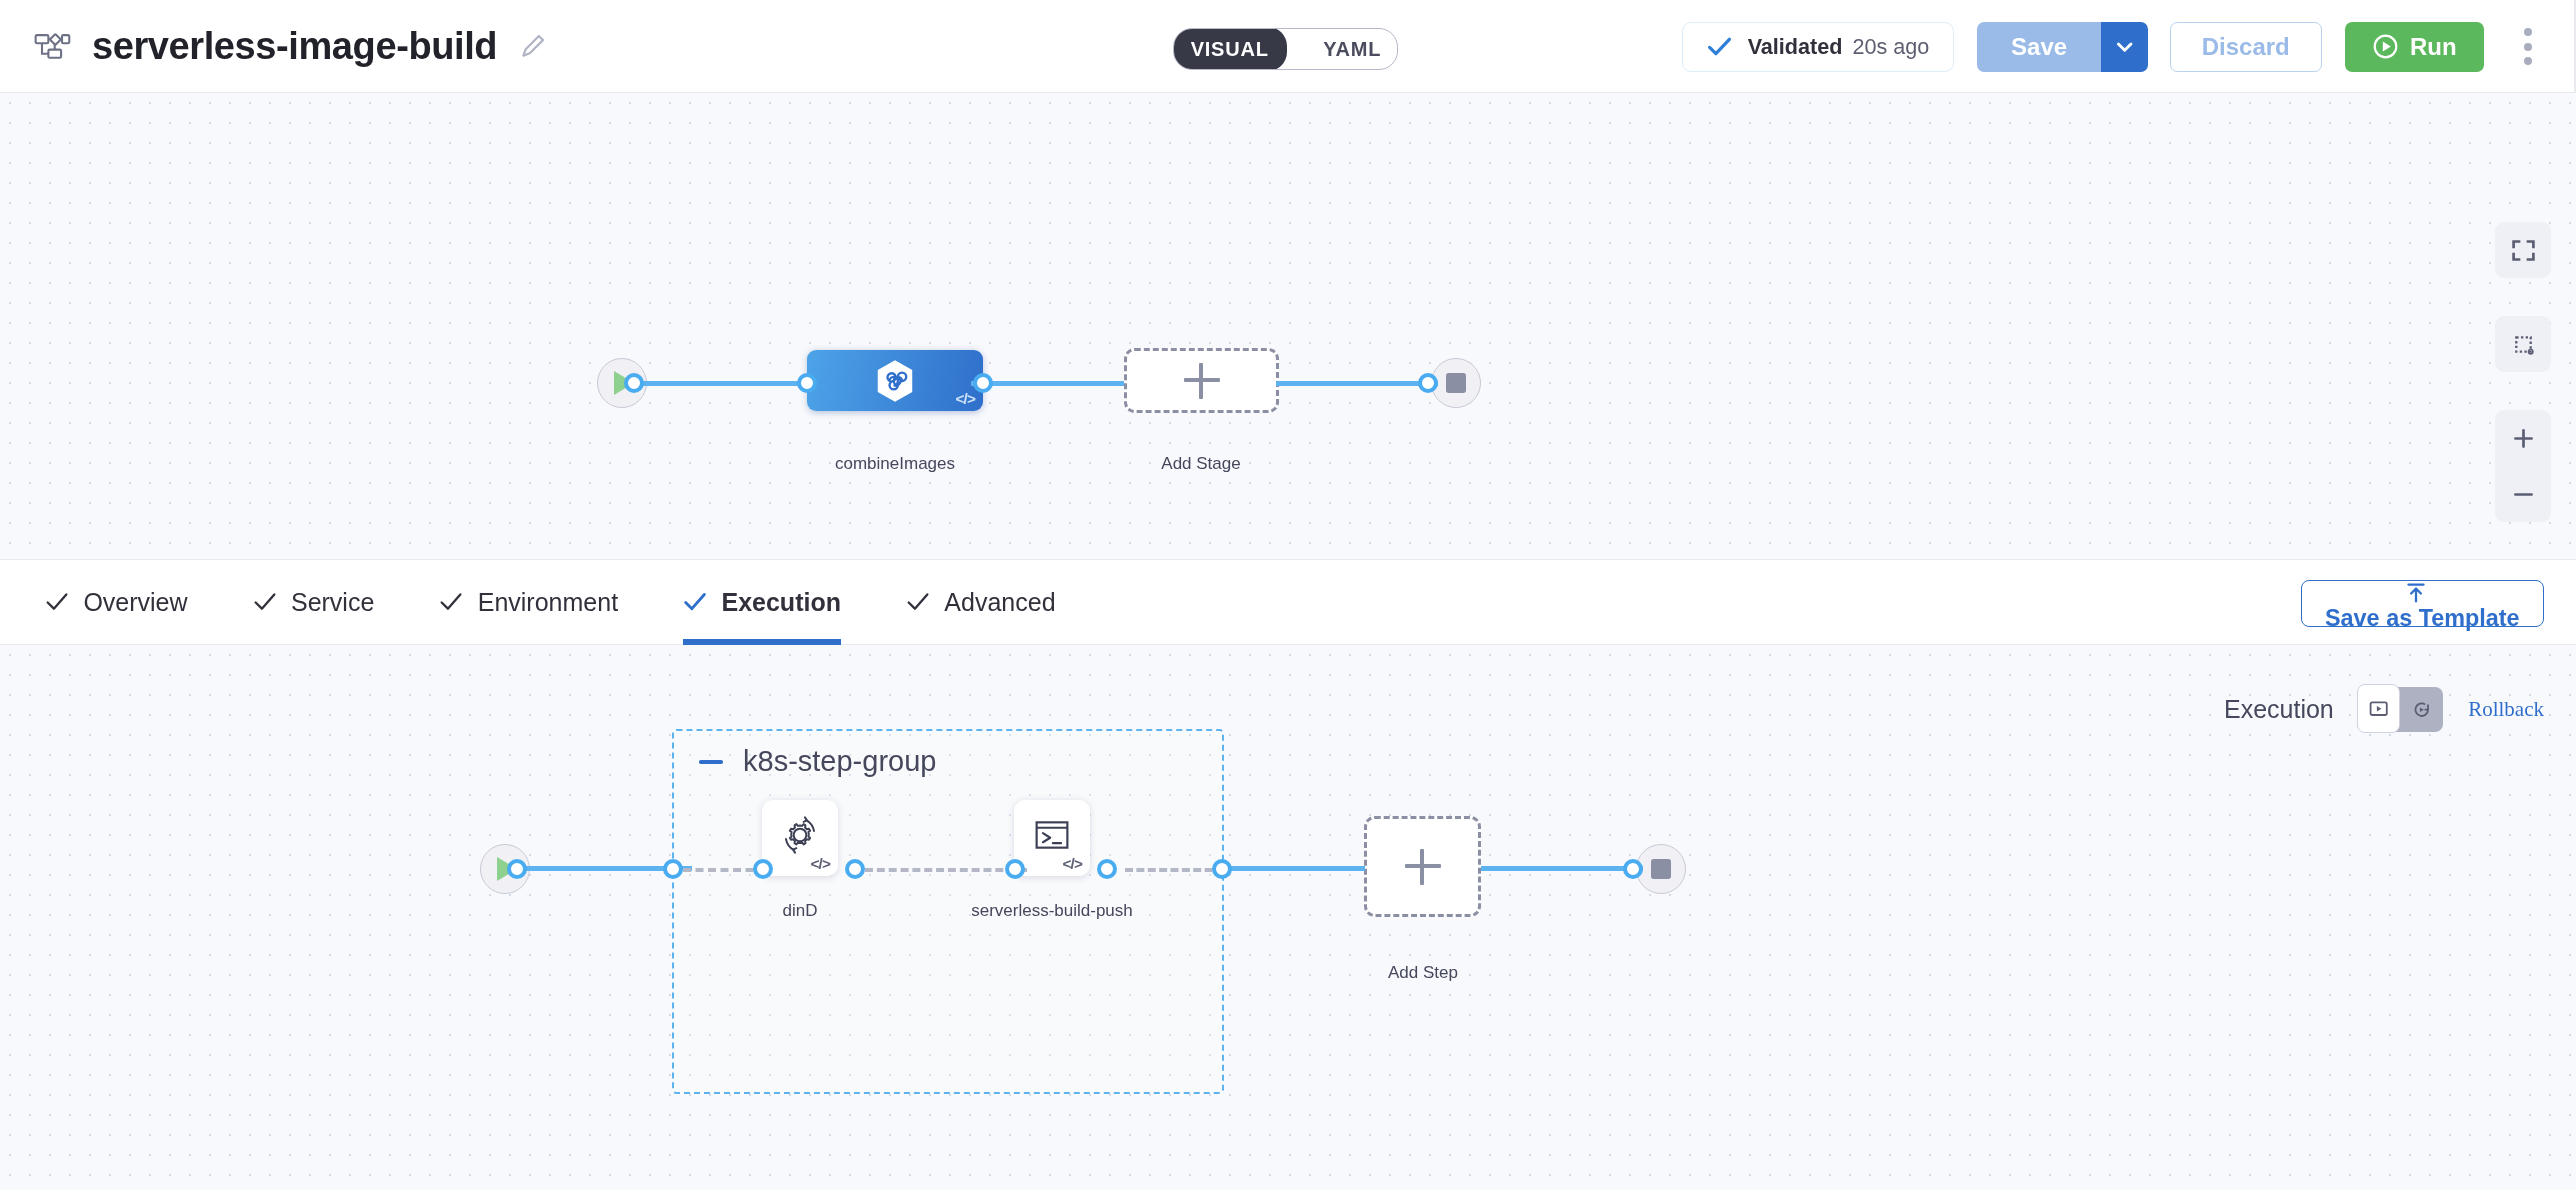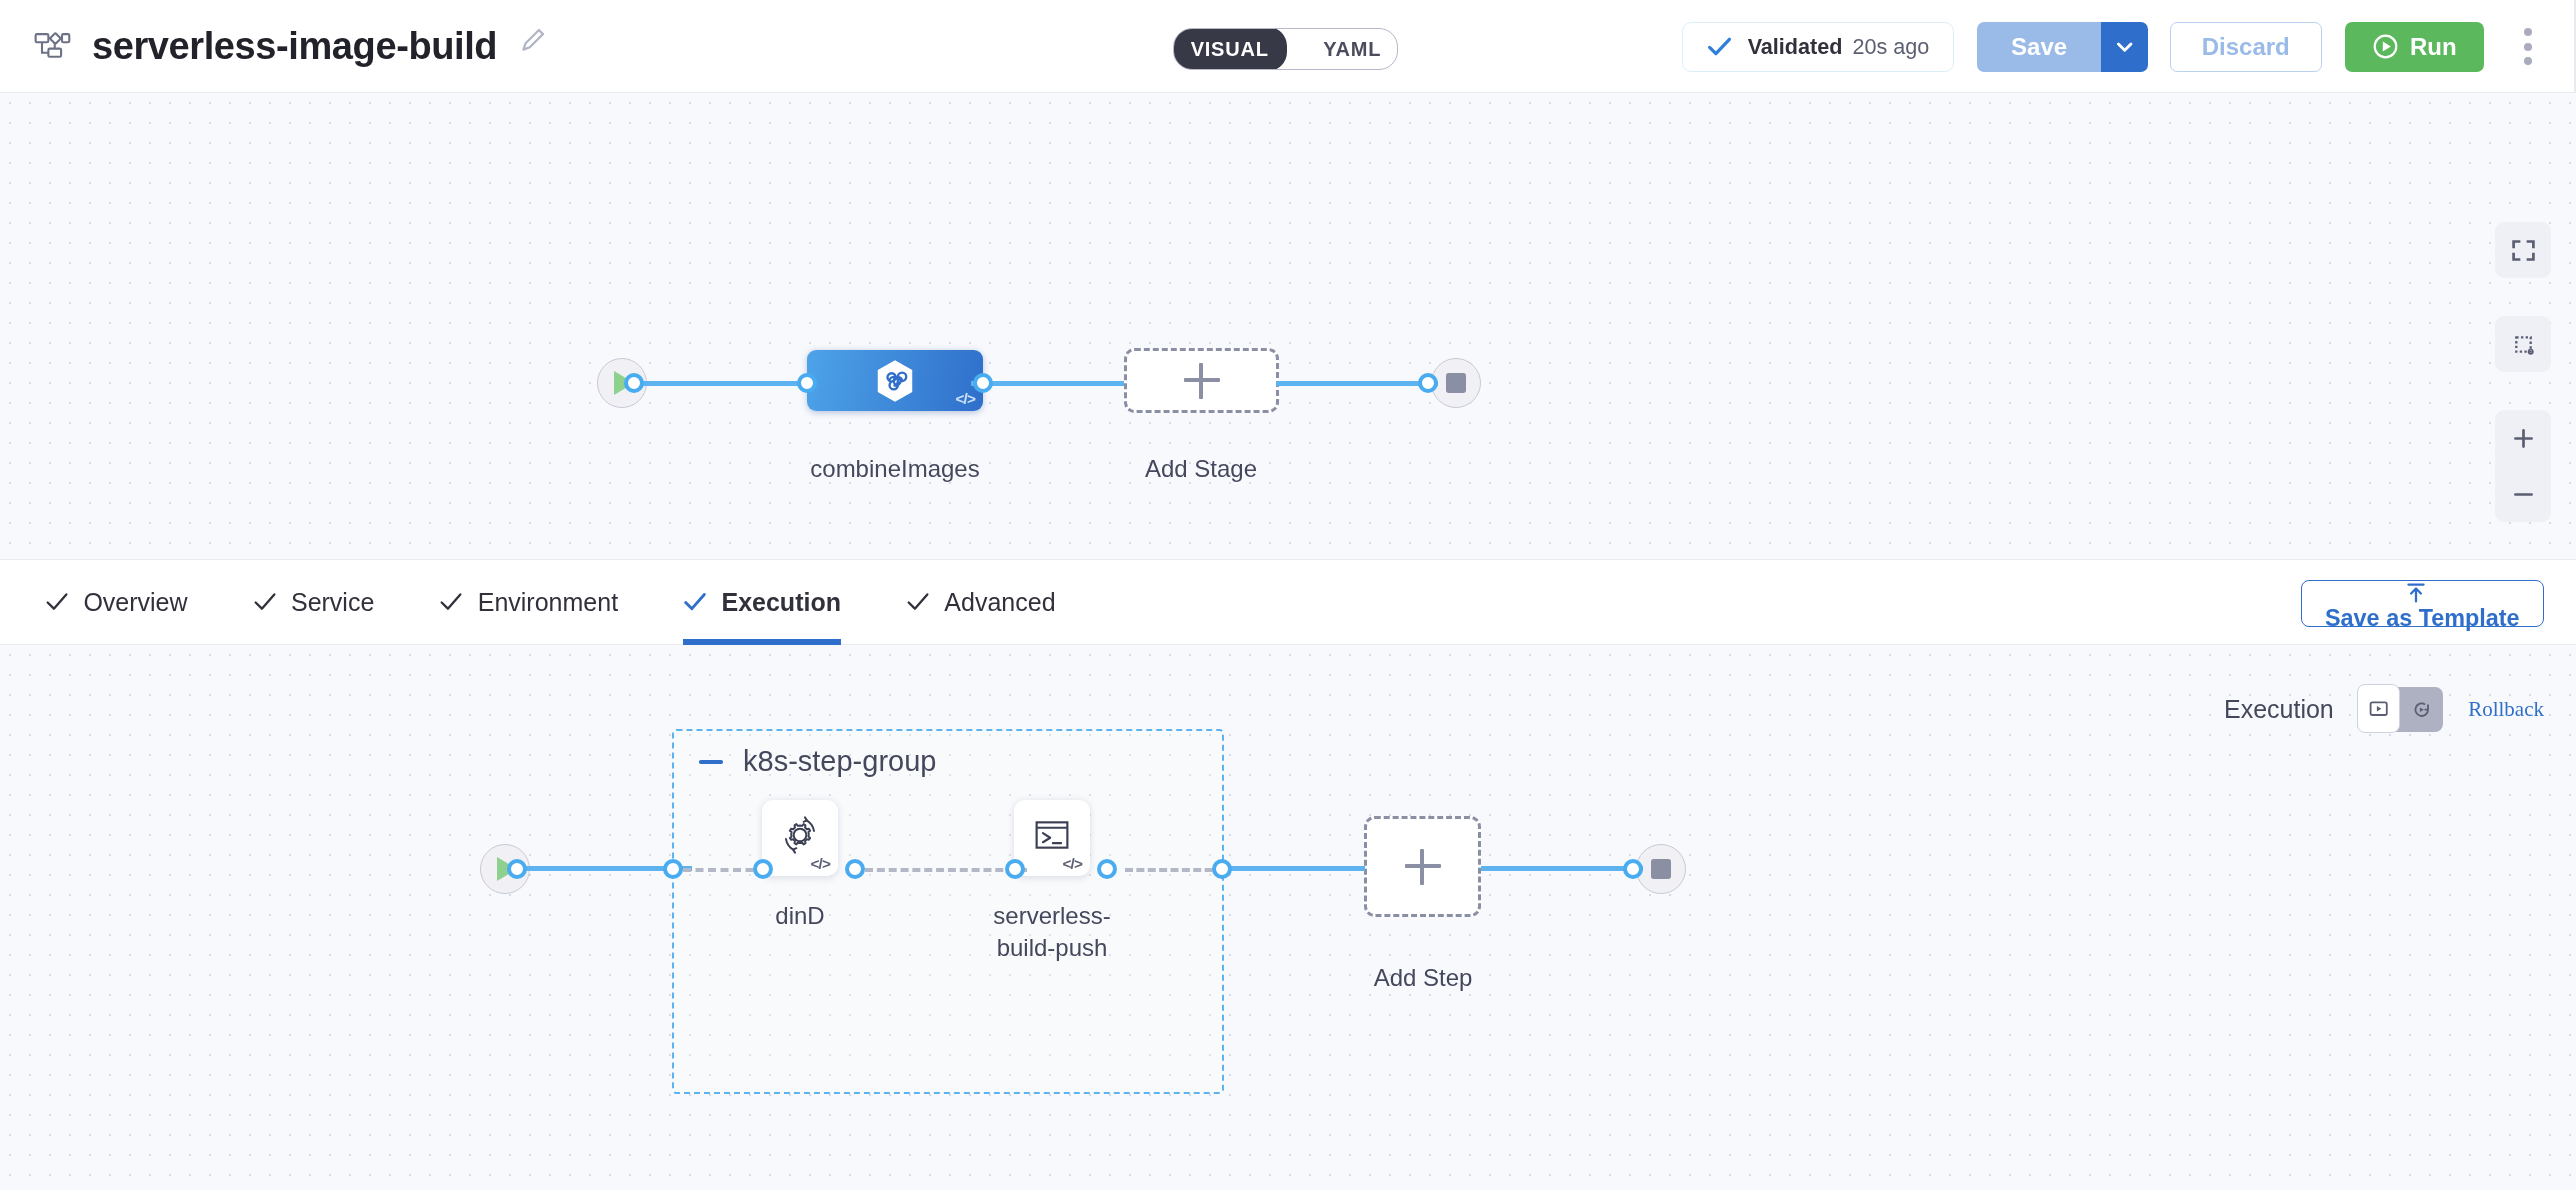--- a/index.html
+++ b/index.html
@@ -11,21 +11,21 @@
   }
 
   
   .header {
     position: absolute; top: 0; left: 0;
     width: 2576px; height: 93px;
     background: #ffffff;
     border-bottom: 1.8px solid #e8eaf0;
     display: flex; align-items: center;
   }
-  .hdr-left { display: flex; margin-left: 32px; }
+  .hdr-left { display: flex; align-items: center; margin-left: 32px; }
   .pipeline-icon { width: 40px; height: 40px; display: block; }
   .page-title {
     font-size: 38px; font-weight: bold; color: #22222b;
     margin-left: 20px; letter-spacing: -0.4px;
     white-space: nowrap;
   }
   .edit-pencil { width: 31px; height: 31px; margin-left: 20px; display: block; cursor: pointer; }
 
   .mode-toggle {
     position: absolute; left: 1173px; top: 28px;
@@ -144,21 +144,21 @@
   }
   .plus-glyph { position: relative; width: 36px; height: 36px; }
   .plus-glyph::before, .plus-glyph::after {
     content: ""; position: absolute; background: #8b8fa3; border-radius: 0.9px;
   }
   .plus-glyph::before { left: 0; top: 15.3px; width: 36px; height: 4.5px; }
   .plus-glyph::after  { top: 0; left: 15.3px; height: 36px; width: 4.5px; }
 
   .node-label {
     position: absolute; text-align: center;
-    font-size: 24px; color: #45485c; line-height: 1.33;
+    font-size: 17px; color: #45485c; line-height: 1.33;
   }
 
   
   .ctrl-group {
     position: absolute; right: 25px;
     background: #eef0f6; border-radius: 9px;
     display: flex; flex-direction: column; align-items: center;
     cursor: pointer;
   }
   .ctrl-btn {

